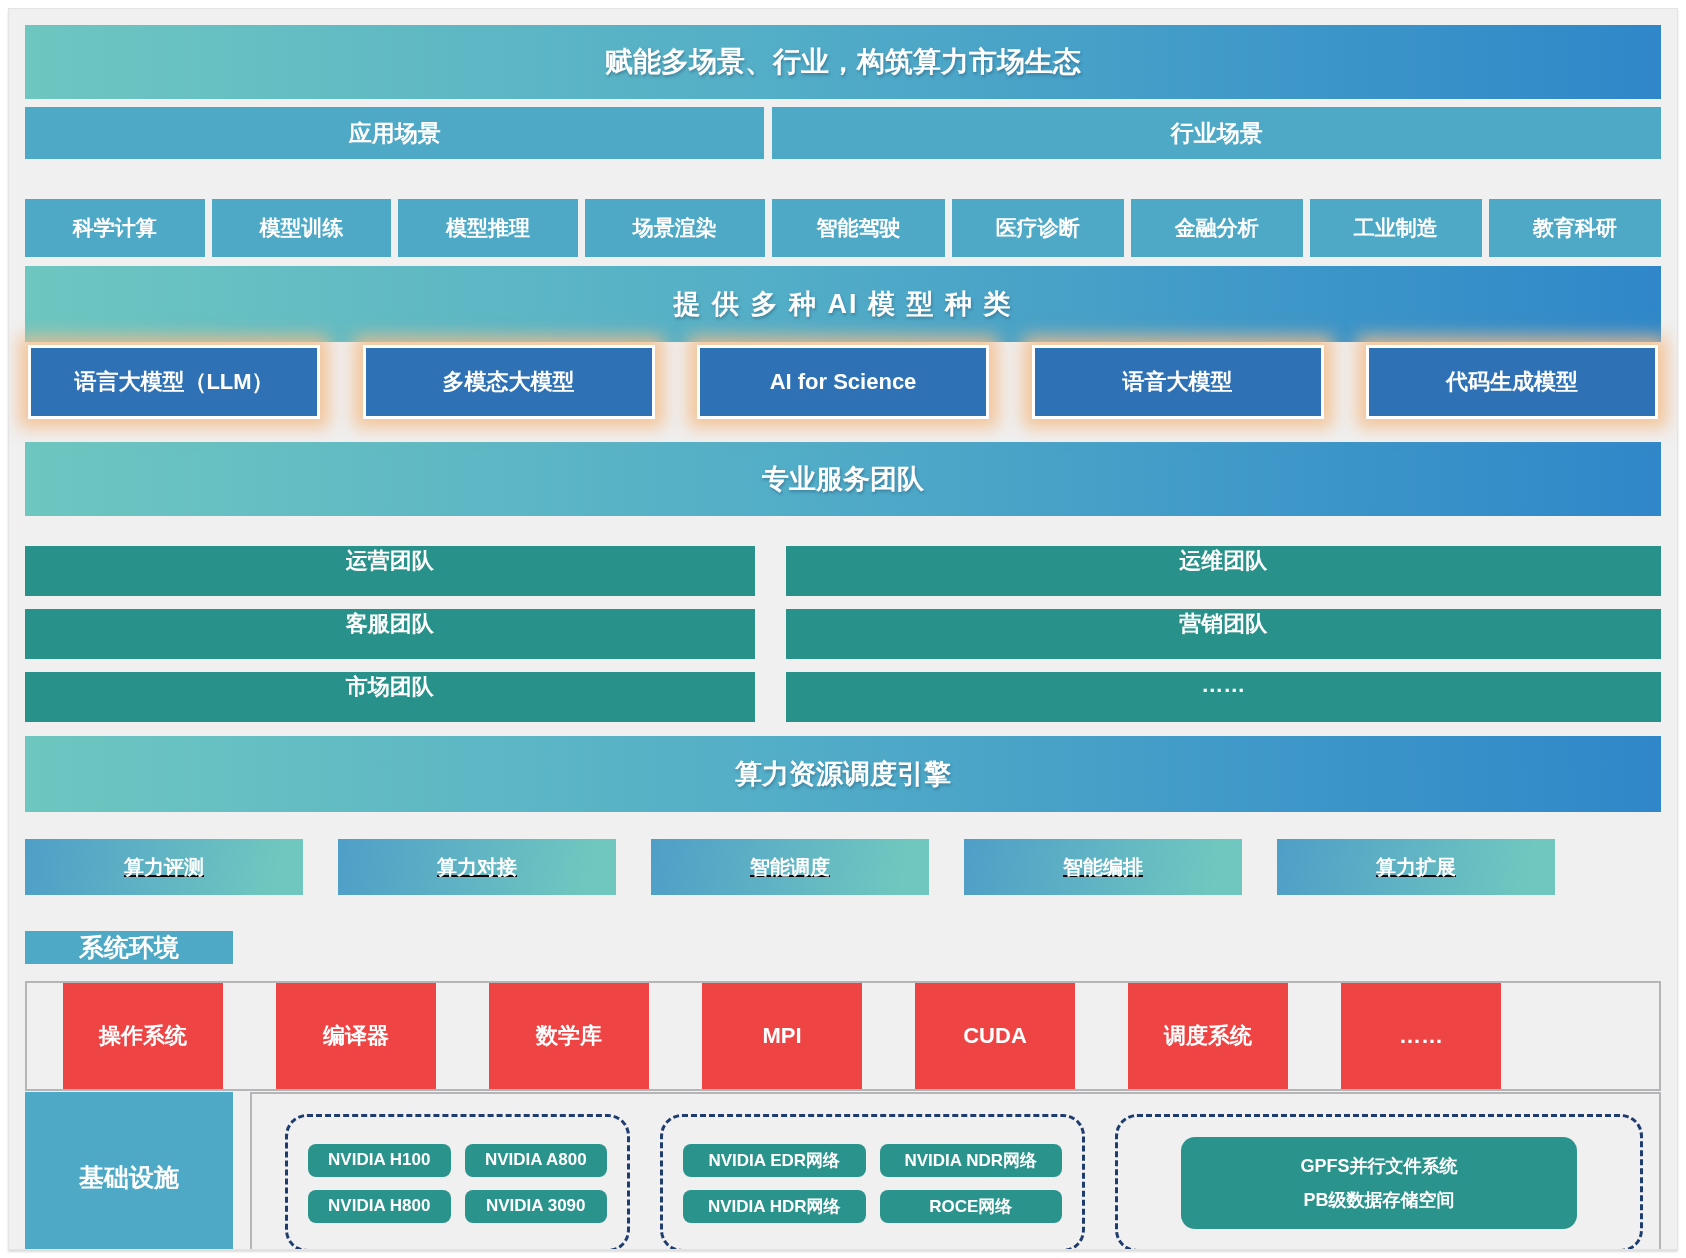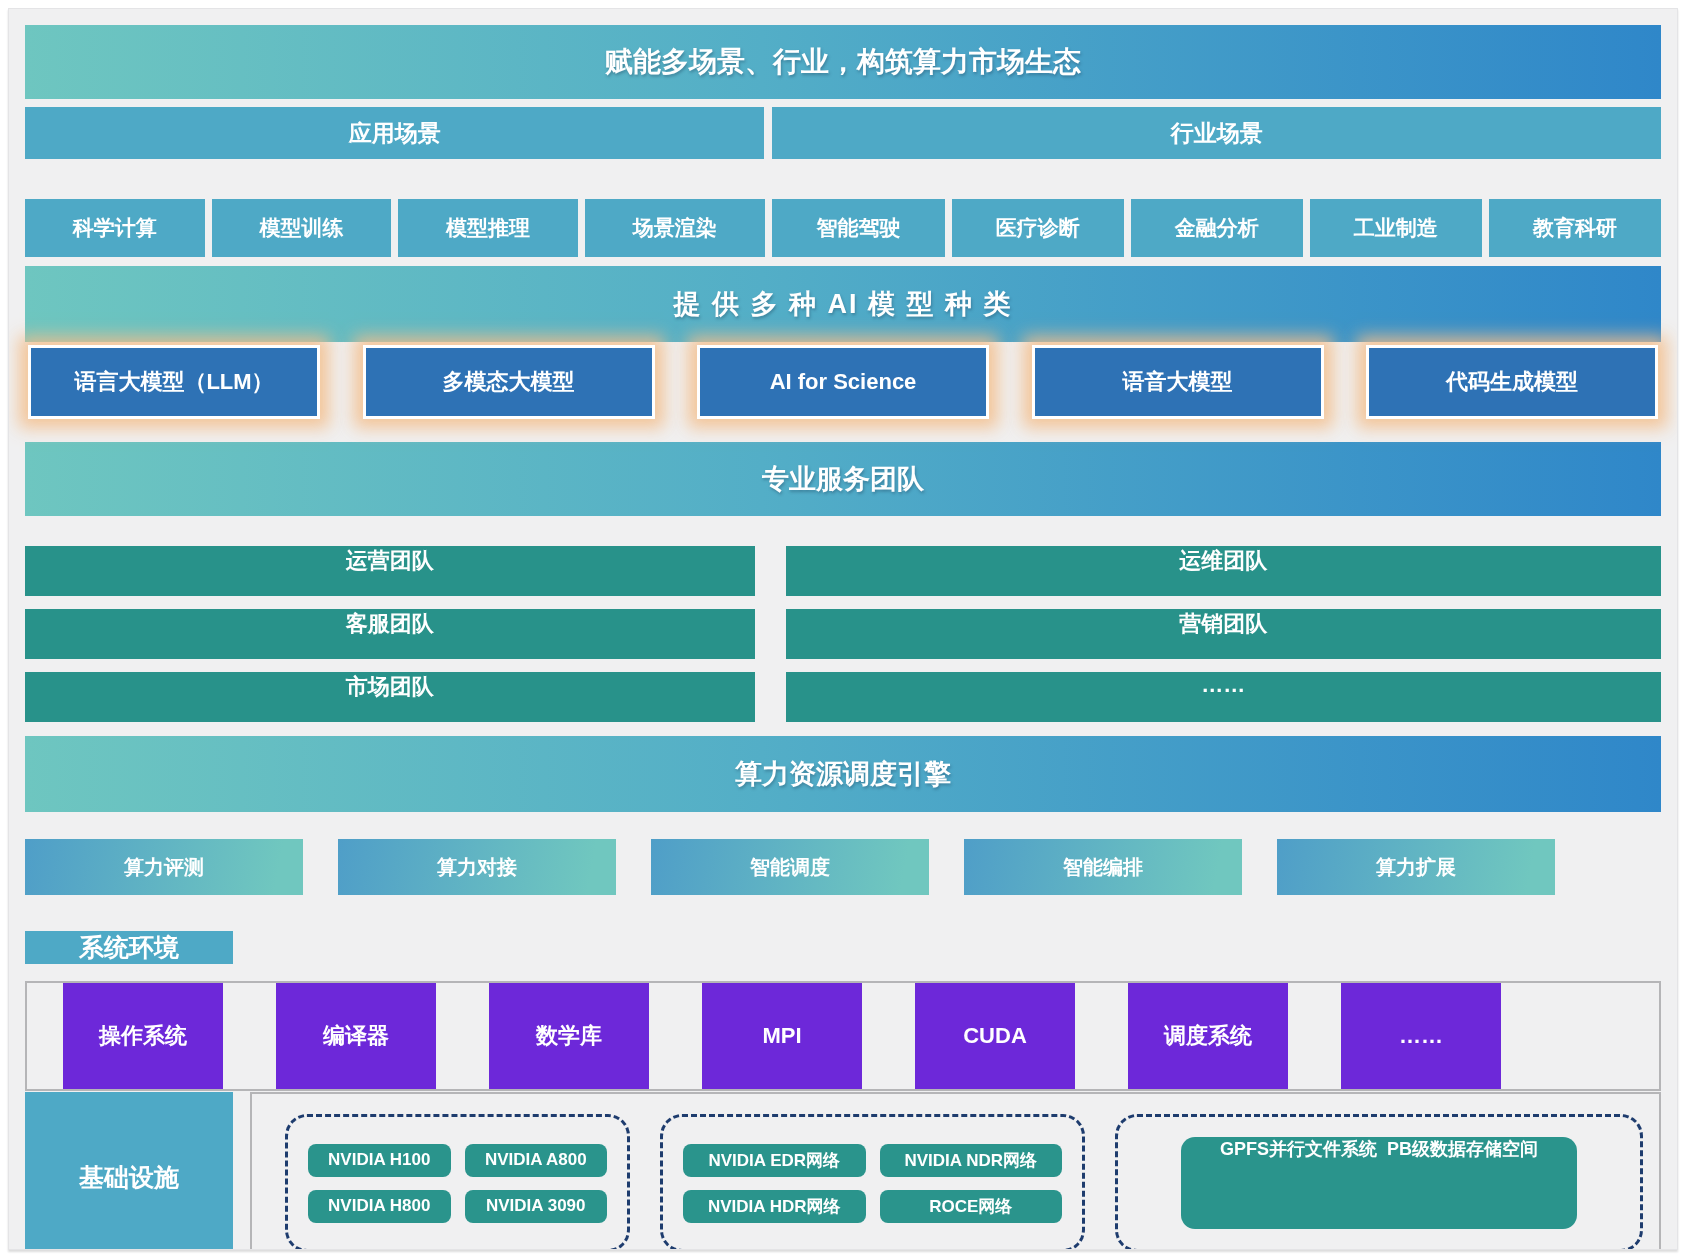--- a/index.html
+++ b/index.html
@@ -55,54 +55,54 @@
 
   
   .teams { display: flex; gap: 31px; margin-bottom: 14px; }
   .teams-col { display: flex; flex-direction: column; gap: 13px; }
   .teams-col-left  { width: 44.6%; }
   .teams-col-right { flex: 1; }
   .team-row { height: 50px; background: #28928a; color: #fff; font-size: 22px; font-weight: 700;
               display: flex; align-items: flex-start; justify-content: center; }
 
   
-  .caps { display: flex; justify-content: space-between; height: 56px; margin-bottom: 36px; padding-right: 106px; }
+  .caps { display: flex; justify-content: space-between; height: 56px; margin-bottom: 36px; padding-right: 106px; text-decoration: underline; }
   .cap-box {
     width: 278px; height: 56px;
     background: linear-gradient(100deg, #4f9ec8 0%, #70c7bf 90%);
     color: #fff; font-size: 20px; font-weight: 700;
     display: flex; align-items: center; justify-content: center;
   }
 
   
   .sysenv { display: flex; gap: 17px; height: 148px; margin-bottom: 13px; flex-direction: column; }
   .side-label { width: 208px; background: #4ea9c6; color: #fff; font-size: 25px; font-weight: 700;
                 display: flex; align-items: center; justify-content: center; }
   .env-container { flex: 1; border: 2px solid #b5b5b7;
                    display: flex; align-items: center; justify-content: space-between;
                    padding: 0 158px 0 36px; }
-  .env-box { width: 160px; height: 106px; background: #6d28d9; color: #fff; font-size: 22px; font-weight: 700;
+  .env-box { width: 160px; height: 106px; background: #ef4444; color: #fff; font-size: 22px; font-weight: 700;
              display: flex; align-items: center; justify-content: center; }
 
   
   .infra { display: flex; gap: 17px; height: 170px; }
   .infra-container { flex: 1; border: 2px solid #b5b5b7;
                      display: flex; align-items: center; gap: 30px; padding: 12px 16px 0 33px; }
   .dashed-group { border: 3px dashed #1e3c6e; border-radius: 22px; height: 138px;
                   display: flex; flex-direction: column; justify-content: center; gap: 13px; padding: 0 20px; }
   .group-gpu { width: 345px; }
   .group-net { width: 425px; }
   .group-storage { flex: 1; align-items: center; }
   .pill-row { display: flex; gap: 14px; }
   .pill { flex: 1; height: 33px; background: #2a948c; border-radius: 8px; color: #fff;
           font-size: 17px; font-weight: 700;
           display: flex; align-items: center; justify-content: center; white-space: nowrap; }
   .storage-box { width: 82%; height: 92px; background: #2a948c; border-radius: 14px; color: #fff;
                  font-size: 18px; font-weight: 700; text-align: center;
-                 display: flex; justify-content: center; gap: 10px; }
+                 display: flex; flex-direction: column; justify-content: center; gap: 10px; }
 </style>
 </head>
 <body>
 
 <div class="page">
 
   <div class="banner banner-top">
     <span>赋能多场景、行业，构筑算力市场生态</span>
   </div>
 

